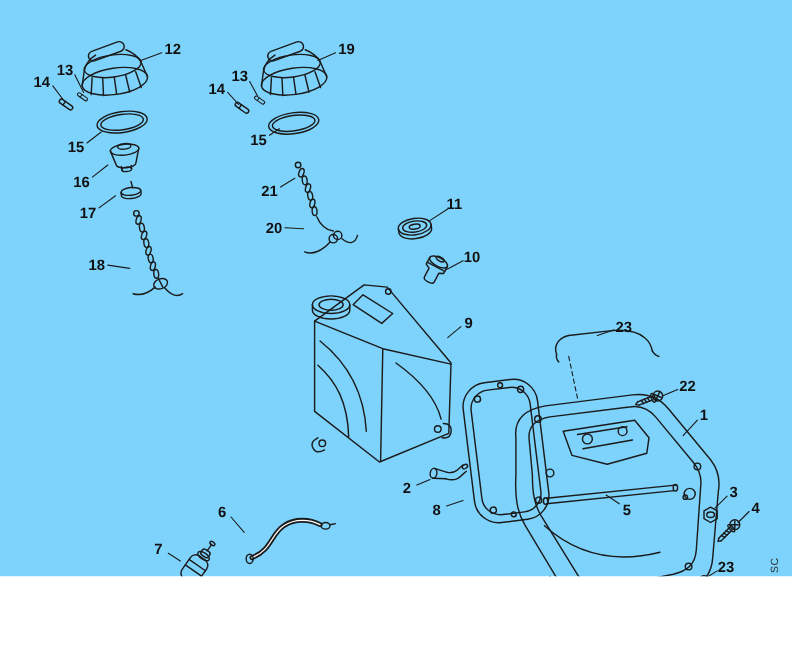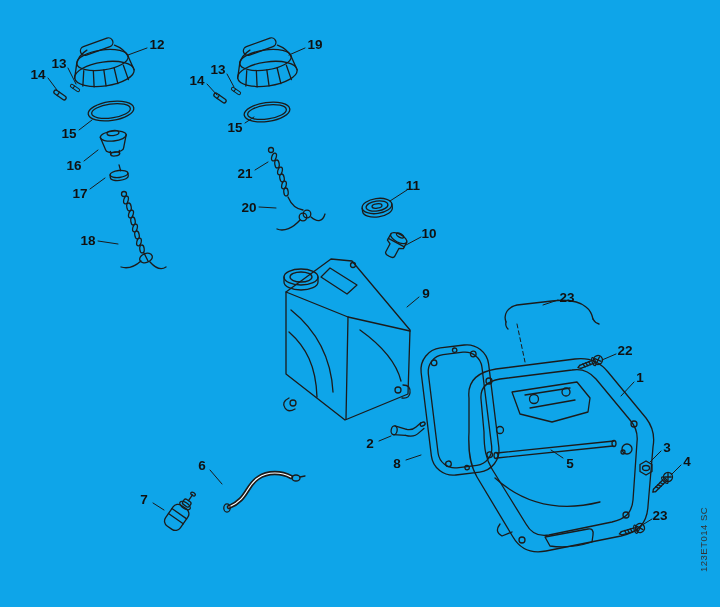--- a/index.html
+++ b/index.html
@@ -1,17 +1,17 @@
 <!DOCTYPE html>
 <html><head>
 <meta charset="utf-8">
 <style>
   html,body{margin:0;padding:0;background:#fff;}
   .stage{
-    position:relative;width:720px;height:607px;background:#0ea5e9;
+    position:relative;width:720px;height:524px;background:#7dd3fc;
     font-family:"Liberation Sans", sans-serif;overflow:hidden;
   }
   svg{display:block;}
   .art{stroke:#1b1b1b;fill:none;stroke-width:1.3;stroke-linecap:round;stroke-linejoin:round;}
   .callout-text{font-family:"Liberation Sans", sans-serif;font-size:13.5px;font-weight:bold;fill:#111;stroke:none;}
   .leader{stroke:#1b1b1b;stroke-width:1;fill:none;}
   .dash{stroke:#1b1b1b;stroke-width:1;fill:none;stroke-dasharray:4 3;}
   .watermark{font-family:"Liberation Sans", sans-serif;font-size:9.5px;fill:#333;stroke:none;letter-spacing:0.5px;}
   .thick{stroke-width:4.5;}
   .hilite{stroke:#fff;stroke-width:1.2;}

